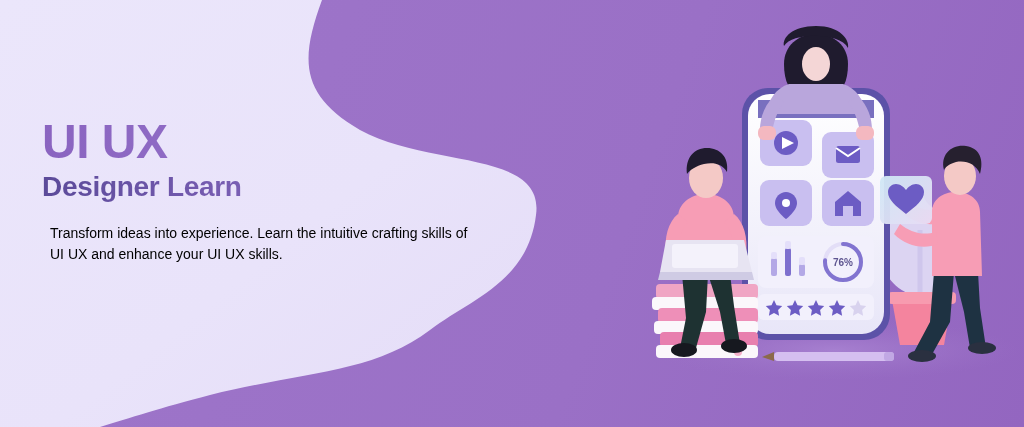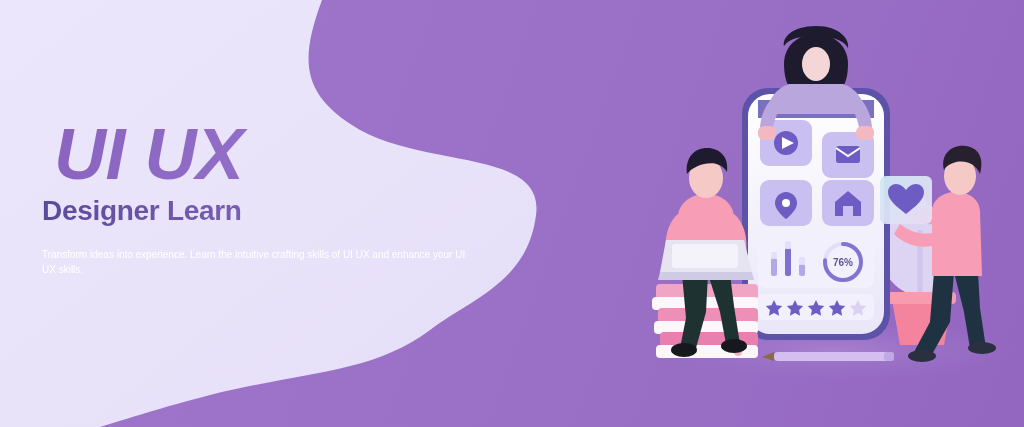--- a/index.html
+++ b/index.html
@@ -6,34 +6,34 @@
   body{
     width:1024px;height:427px;overflow:hidden;
     font-family:"Liberation Sans",sans-serif;
     background:#9C73C8;
   }
   .banner{position:relative;width:1024px;height:427px;overflow:hidden;background:#9C73C8;}
   .bg-purple{position:absolute;inset:0;background:linear-gradient(110deg,#9E76CA 0%,#9A70C6 60%,#9366C0 100%);}
   .blob{position:absolute;left:0;top:0;width:620px;height:427px;}
   .content{position:absolute;left:42px;top:118px;width:470px;}
   .title{
-    font-size:72px;font-weight:800;letter-spacing:-0.5px;line-height:1.0;
-    margin:0 0 6px 12px;
+    font-size:48px;font-weight:800;letter-spacing:-0.5px;line-height:1.0;
+    margin:0 0 6px 0;
     background:linear-gradient(95deg,#8A64C0 0%,#9B7BD0 100%);
-    -webkit-background-clip:text;background-clip:text;color:transparent;font-style:italic;
+    -webkit-background-clip:text;background-clip:text;color:transparent;
     -webkit-text-fill-color:transparent;
   }
   .subtitle{
     font-size:28px;font-weight:700;letter-spacing:-0.3px;line-height:1.1;
     margin:0 0 20px 0;
     background:linear-gradient(95deg,#5B4A99 0%,#7B5FB5 45%,#9C7ACB 100%);
     -webkit-background-clip:text;background-clip:text;color:transparent;
     -webkit-text-fill-color:transparent;
   }
-  .desc{font-size:10px;line-height:1.55;color:#ffffff;font-weight:500;margin:0;max-width:425px;}
+  .desc{font-size:14px;line-height:1.55;color:#000000;font-weight:500;margin:8px;max-width:425px;}
   .illus{position:absolute;right:0;top:0;width:390px;height:427px;}
 </style>
 </head>
 <body>
 
 <div class="banner">
 
   <div class="bg-purple"></div>
 
   <svg class="blob" viewBox="0 0 620 427" preserveAspectRatio="none">

